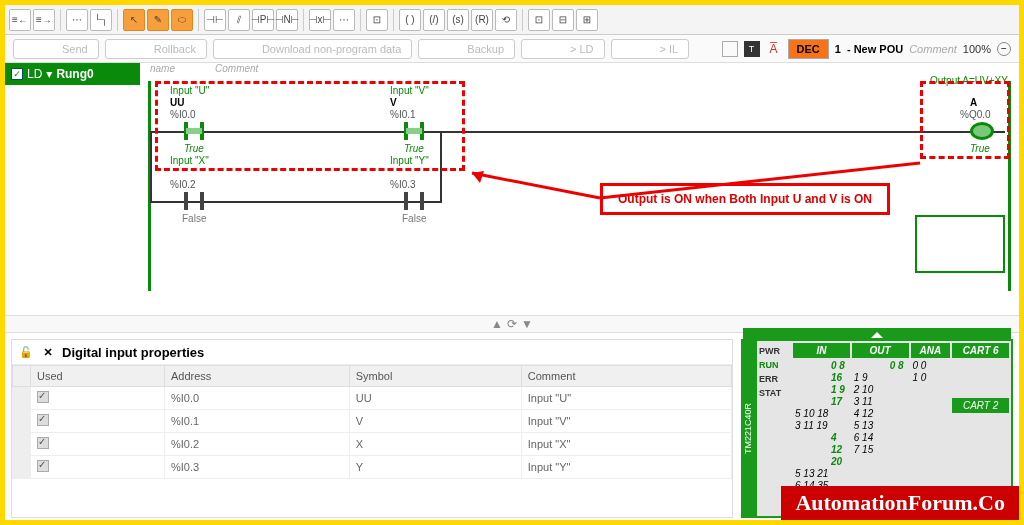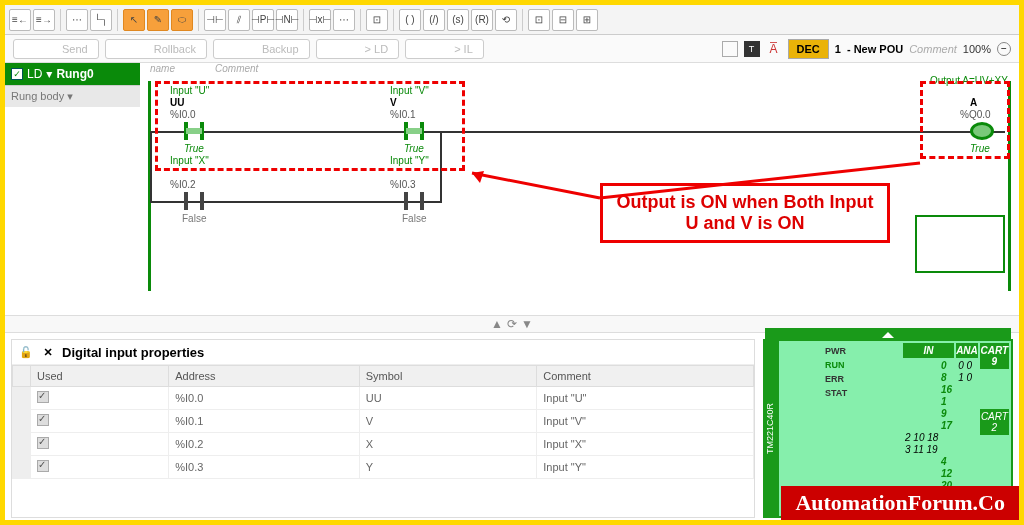--- a/index.html
+++ b/index.html
@@ -9,21 +9,21 @@
   .toolbar { height: 30px; background: #f4f4f4; border-bottom: 1px solid #ccc; display: flex; align-items: center; padding: 0 4px; gap: 2px; }
   .tbtn { width: 22px; height: 22px; background: #fff; border: 1px solid #bbb; border-radius: 2px; display: flex; align-items: center; justify-content: center; font-size: 10px; color: #444; cursor: pointer; }
   .tbtn.orange { background: #f7a03b; border-color: #e08820; }
   .tsep { width: 1px; height: 22px; background: #ccc; margin: 0 3px; }
 
   
   .sbar { height: 28px; background: #fafafa; border-bottom: 1px solid #ddd; display: flex; align-items: center; padding: 0 8px; gap: 6px; }
   .sbtn { padding: 3px 10px; border: 1px solid #ccc; border-radius: 3px; background: #fff; font-size: 11px; color: #666; cursor: pointer; }
   .sbtn.dim { color: #bbb; padding-left: 48px; }
   .pouinfo { margin-left: auto; display: flex; align-items: center; gap: 6px; font-size: 11px; }
-  .decbtn { padding: 3px 8px; border: 1px solid #aaa; background: #eab308; font-weight: bold; font-size: 11px; }
+  .decbtn { padding: 3px 8px; border: 1px solid #aaa; background: #f97316; font-weight: bold; font-size: 11px; }
   .zoom { font-size: 11px; color: #333; }
   .zcirc { display:inline-block; width:14px; height:14px; border:1px solid #888; border-radius:50%; text-align:center; line-height:12px; font-size:10px; }
 
   
   .main { height: 252px; display: flex; position: relative; background: #fff; }
   .left-gutter { width: 135px; background: #fff; }
   .rung-head { background: #0a8a0a; color: #fff; padding: 4px 6px; font-size: 12px; display:flex; align-items:center; gap:4px;}
   .rung-head .chk { width:12px; height:12px; background:#fff; border:1px solid #055; display:inline-flex; align-items:center; justify-content:center; color:#0a8a0a; font-size:9px;}
   .rung-body { background: #e8e8e8; padding: 4px 6px; font-size: 11px; color: #777; border-top:1px solid #ccc;}
   .ladder { flex: 1; position: relative; overflow: hidden; }
@@ -42,40 +42,40 @@
   .contact.on::after { content:""; position:absolute; left:6px; right:6px; top:9px; height:6px; background:#88d088; }
   .coil { position:absolute; width:24px; height:18px; border:3px solid #0a8a0a; border-radius:50%; background:#7ac97a; }
   .lbl { position:absolute; font-size:10px; color:#0a8a0a; white-space:nowrap; }
   .lbl.k { color:#000; font-weight:bold; }
   .lbl.a { color:#555; }
   .lbl.v { color:#0a8a0a; font-style:italic; }
   .lbl.f { color:#777; }
 
   
   .dashbox { position:absolute; border:3px dashed #e00; }
-  .callout { position:absolute; border:3px solid #e00; padding:6px 10px; font-size:18px; font-weight:bold; color:#d00; text-align:center; background:rgba(255,255,255,0); }
+  .callout { position:absolute; border:3px solid #e00; padding:6px 10px; font-size:12px; font-weight:bold; color:#d00; text-align:center; background:rgba(255,255,255,0); }
   .greenbox { position:absolute; border:2px solid #0a8a0a; }
 
   
   .divider { height:18px; display:flex; align-items:center; justify-content:center; gap:4px; color:#888; font-size:12px; border-top:1px solid #ddd; border-bottom:1px solid #ddd; background:#f8f8f8;}
 
   
   .lower { height: 185px; display:flex; gap:8px; padding:6px 6px 0 6px; position:relative;}
   .props { flex:1; border:1px solid #ddd; display:flex; flex-direction:column; }
   .props-hdr { padding:4px 6px; font-weight:bold; display:flex; align-items:center; gap:6px; border-bottom:1px solid #eee; font-size:13px;}
   .props-hdr .ic { width:16px; height:16px; display:inline-flex; align-items:center; justify-content:center; border-radius:50%; font-size:11px;}
   .ptable { flex:1; overflow:auto; }
   .ptable table { width:100%; border-collapse:collapse; font-size:11px;}
   .ptable th { background:#f0f0f0; text-align:left; padding:4px 6px; border:1px solid #ddd; font-weight:normal; color:#555;}
   .ptable td { padding:4px 6px; border:1px solid #eee; color:#666;}
   .ptable tr.row td:first-child { width:18px; background:#eee; }
   .ptable .cb { width:12px; height:12px; background:#ddd; border:1px solid #aaa; display:inline-block; position:relative;}
   .ptable .cb::after { content:"✓"; position:absolute; left:0; top:-2px; font-size:10px; color:#555;}
 
-  .sim { width:250px; border:2px solid #1a9a1a; background:#86efac; display:flex; font-size:10px; position:relative;gap:44px;}
+  .sim { width:272px; border:2px solid #1a9a1a; background:#e5e5e5; display:flex; font-size:10px; position:relative;}
   .sim-top { position:absolute; top:-13px; left:0; right:0; height:13px; background:#1a9a1a; display:flex; align-items:center; justify-content:center;}
   .sim-top .tri { width:0; height:0; border-left:6px solid transparent; border-right:6px solid transparent; border-bottom:6px solid #fff;}
   .sim-side { width:14px; background:#1a9a1a; color:#fff; writing-mode:vertical-rl; transform:rotate(180deg); text-align:center; font-size:9px; padding:2px 0;}
   .sim-labels { width:34px; padding:3px 2px; font-size:9px; color:#333; line-height:14px;}
   .sim-labels div { font-weight:bold;}
   .sim-labels .run { color:#0a8a0a;}
   .sim-cols { flex:1; display:flex; gap:2px; padding:2px;}
   .sim-col { flex:1;font-style:italic; }
   .sim-col-h { background:#1a9a1a; color:#fff; text-align:center; padding:2px 0; font-size:10px; font-weight:bold;}
   .sim-col-b { padding:2px; font-family:monospace; font-size:10px; line-height:12px; color:#000;}
@@ -116,20 +116,21 @@
   <div class="tbtn">⟲</div>
   <div class="tsep"></div>
   <div class="tbtn">⊡</div>
   <div class="tbtn">⊟</div>
   <div class="tbtn">⊞</div>
 </div>
 
 <div class="sbar">
   <div class="sbtn dim">Send</div>
   <div class="sbtn dim">Rollback</div>
+  <div class="sbtn dim">Download non-program data</div>
   <div class="sbtn dim">Backup</div>
   <div class="sbtn dim">&gt; LD</div>
   <div class="sbtn dim">&gt; IL</div>
   <div class="pouinfo">
     <span style="width:16px;height:16px;border:1px solid #aaa;display:inline-block"></span>
     <span style="width:16px;height:16px;background:#333;color:#fff;display:inline-flex;align-items:center;justify-content:center;font-size:9px">T</span>
     <span style="width:16px;height:16px;display:inline-flex;align-items:center;justify-content:center;color:#c33;font-size:12px">A̅</span>
     <span class="decbtn">DEC</span>
     <b>1</b>
     <b>- New POU</b>
@@ -139,23 +140,20 @@
   </div>
 </div>
 
 <div class="main">
   <div class="left-gutter">
     <div class="rung-head">
       <span class="chk">✓</span>
       <span>LD</span>
       <span>▾</span>
       <b>Rung0</b>
-    </div>
-    <div class="rung-body">
-      <span>Rung body</span> <span>▾</span>
     </div>
   </div>
 
   <div class="ladder">
     <div class="ladder-hdr">
       <span>name</span>
       <span>Comment</span>
     </div>
     <div class="rail left"></div>
     <div class="rail right"></div>
@@ -287,37 +285,50 @@
       <div class="run">RUN</div>
       <div>ERR</div>
       <div>STAT</div>
     </div>
     <div class="sim-cols">
       <div class="sim-col">
         <div class="sim-col-h">IN</div>
         <div class="sim-col-b" id="sim-in">
             <div class="g">0  8 16</div>
             <div class="g">1  9 17</div>
-            <div>2 10 18</div>
+            <div>5 10 18</div>
             <div>3 11 19</div>
             <div class="g">4 12 20</div>
             <div>5 13 21</div>
             <div>6 14 35</div>
             <div>1 15 23</div>
           </div>
       </div>
+      <div class="sim-col">
+        <div class="sim-col-h">OUT</div>
+        <div class="sim-col-b" id="sim-out">
+            <div class="g">0  8</div>
+            <div>1  9</div>
+            <div>2 10</div>
+            <div>3 11</div>
+            <div>4 12</div>
+            <div>5 13</div>
+            <div>6 14</div>
+            <div>7 15</div>
+          </div>
+      </div>
       <div class="sim-col" style="flex:0.7">
         <div class="sim-col-h">ANA</div>
         <div class="sim-col-b" id="sim-ana">
             <div>0 0</div>
             <div>1 0</div>
           </div>
       </div>
       <div class="sim-col">
-        <div class="sim-col-h">CART 9</div>
+        <div class="sim-col-h">CART 6</div>
         <div style="height:38px"></div>
         <div class="cart">CART 2</div>
       </div>
     </div>
   </div>
 </div>
 
 <div class="watermark">AutomationForum.Co</div>
 
 </body></html>

